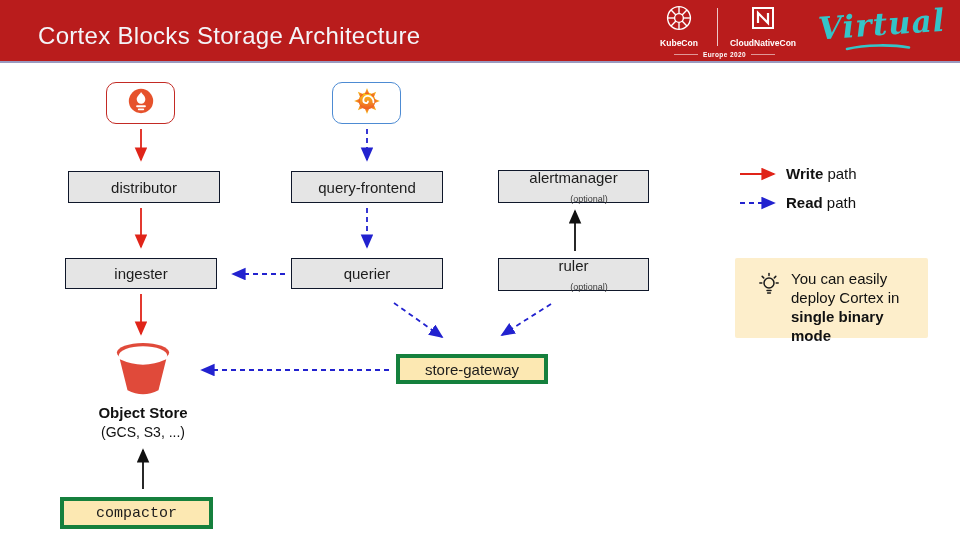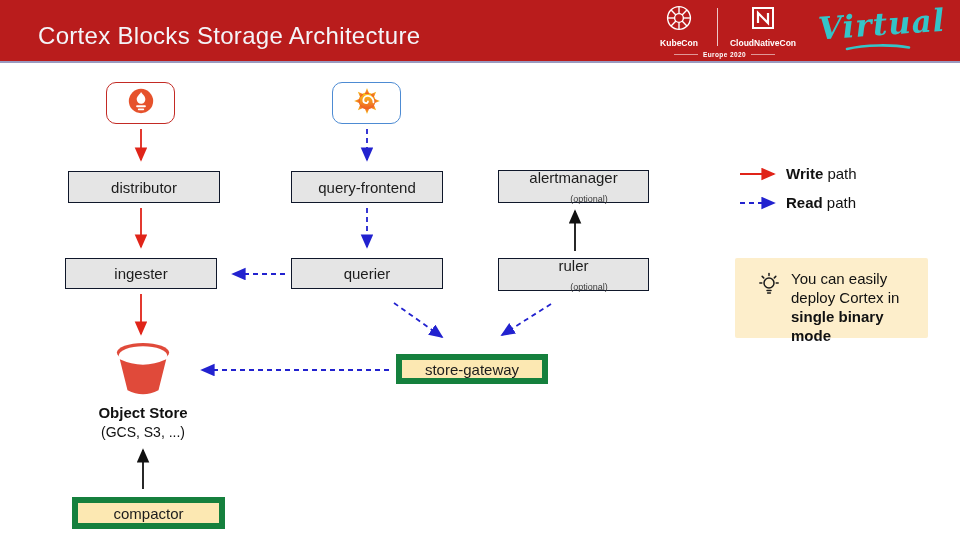--- a/index.html
+++ b/index.html
@@ -36,21 +36,21 @@
     display:inline-block; transform:rotate(-4deg);
   }
   
   .node {
     position:absolute; display:flex; align-items:center; justify-content:center;
     background:#e5e5e5; border:1px solid #0f172a;
     font-size:15px; color:#1c1c1c; text-align:center;
   }
   .node.two-line { flex-direction:column; line-height:1; padding-top:1px; }
   .node .sub { font-size:9px; color:#3a3a3a; margin-top:10px;padding-left:31px; }
-  .node.yellow { background:#fce8b2; border:6px solid #15803d; }
+  .node.yellow { background:#fce8b2; border:4px solid #15803d; }
   .icon-node {
     position:absolute; background:#fff; border-radius:10px;
     display:flex; align-items:center; justify-content:center;
   }
   .icon-node.prom { border:1.6px solid #c32a24; }
   .icon-node.graf { border:1.6px solid #4d8bd3; }
   .objstore-label { position:absolute; text-align:center; color:#111; }
   .objstore-label .t1 { font-weight:bold; font-size:15px; }
   .objstore-label .t2 { font-size:14px; margin-top:3px; }
   
@@ -210,21 +210,21 @@
 
   <div class="node two-line" style="left:498px; top:258px; width:151px; height:33px;">
     <span>ruler</span>
     <span class="sub">(optional)</span>
   </div>
 
   <div class="node yellow" style="left:396px; top:354px; width:152px; height:30px;">
     <span>store-gateway</span>
   </div>
 
-  <div class="node yellow" style="left:72px; top:497px; width:153px; height:32px;">
+  <div class="node yellow" style="left:60px; top:497px; width:153px; height:32px;font-family:Liberation Mono, monospace;">
     <span>compactor</span>
   </div>
 
   <div style="position:absolute; left:112px; top:340px;">
     <span>
       <svg width="62" height="60" viewBox="0 0 64 62">
         <ellipse cx="32" cy="13" rx="27" ry="10" fill="#e04a3a"></ellipse>
         <ellipse cx="32" cy="16" rx="25" ry="9.5" fill="#ffffff"></ellipse>
         <path d="M8 20 Q32 31 56 20 L48 52 Q32 60 16 52 Z" fill="#e04a3a"></path>
       </svg>

